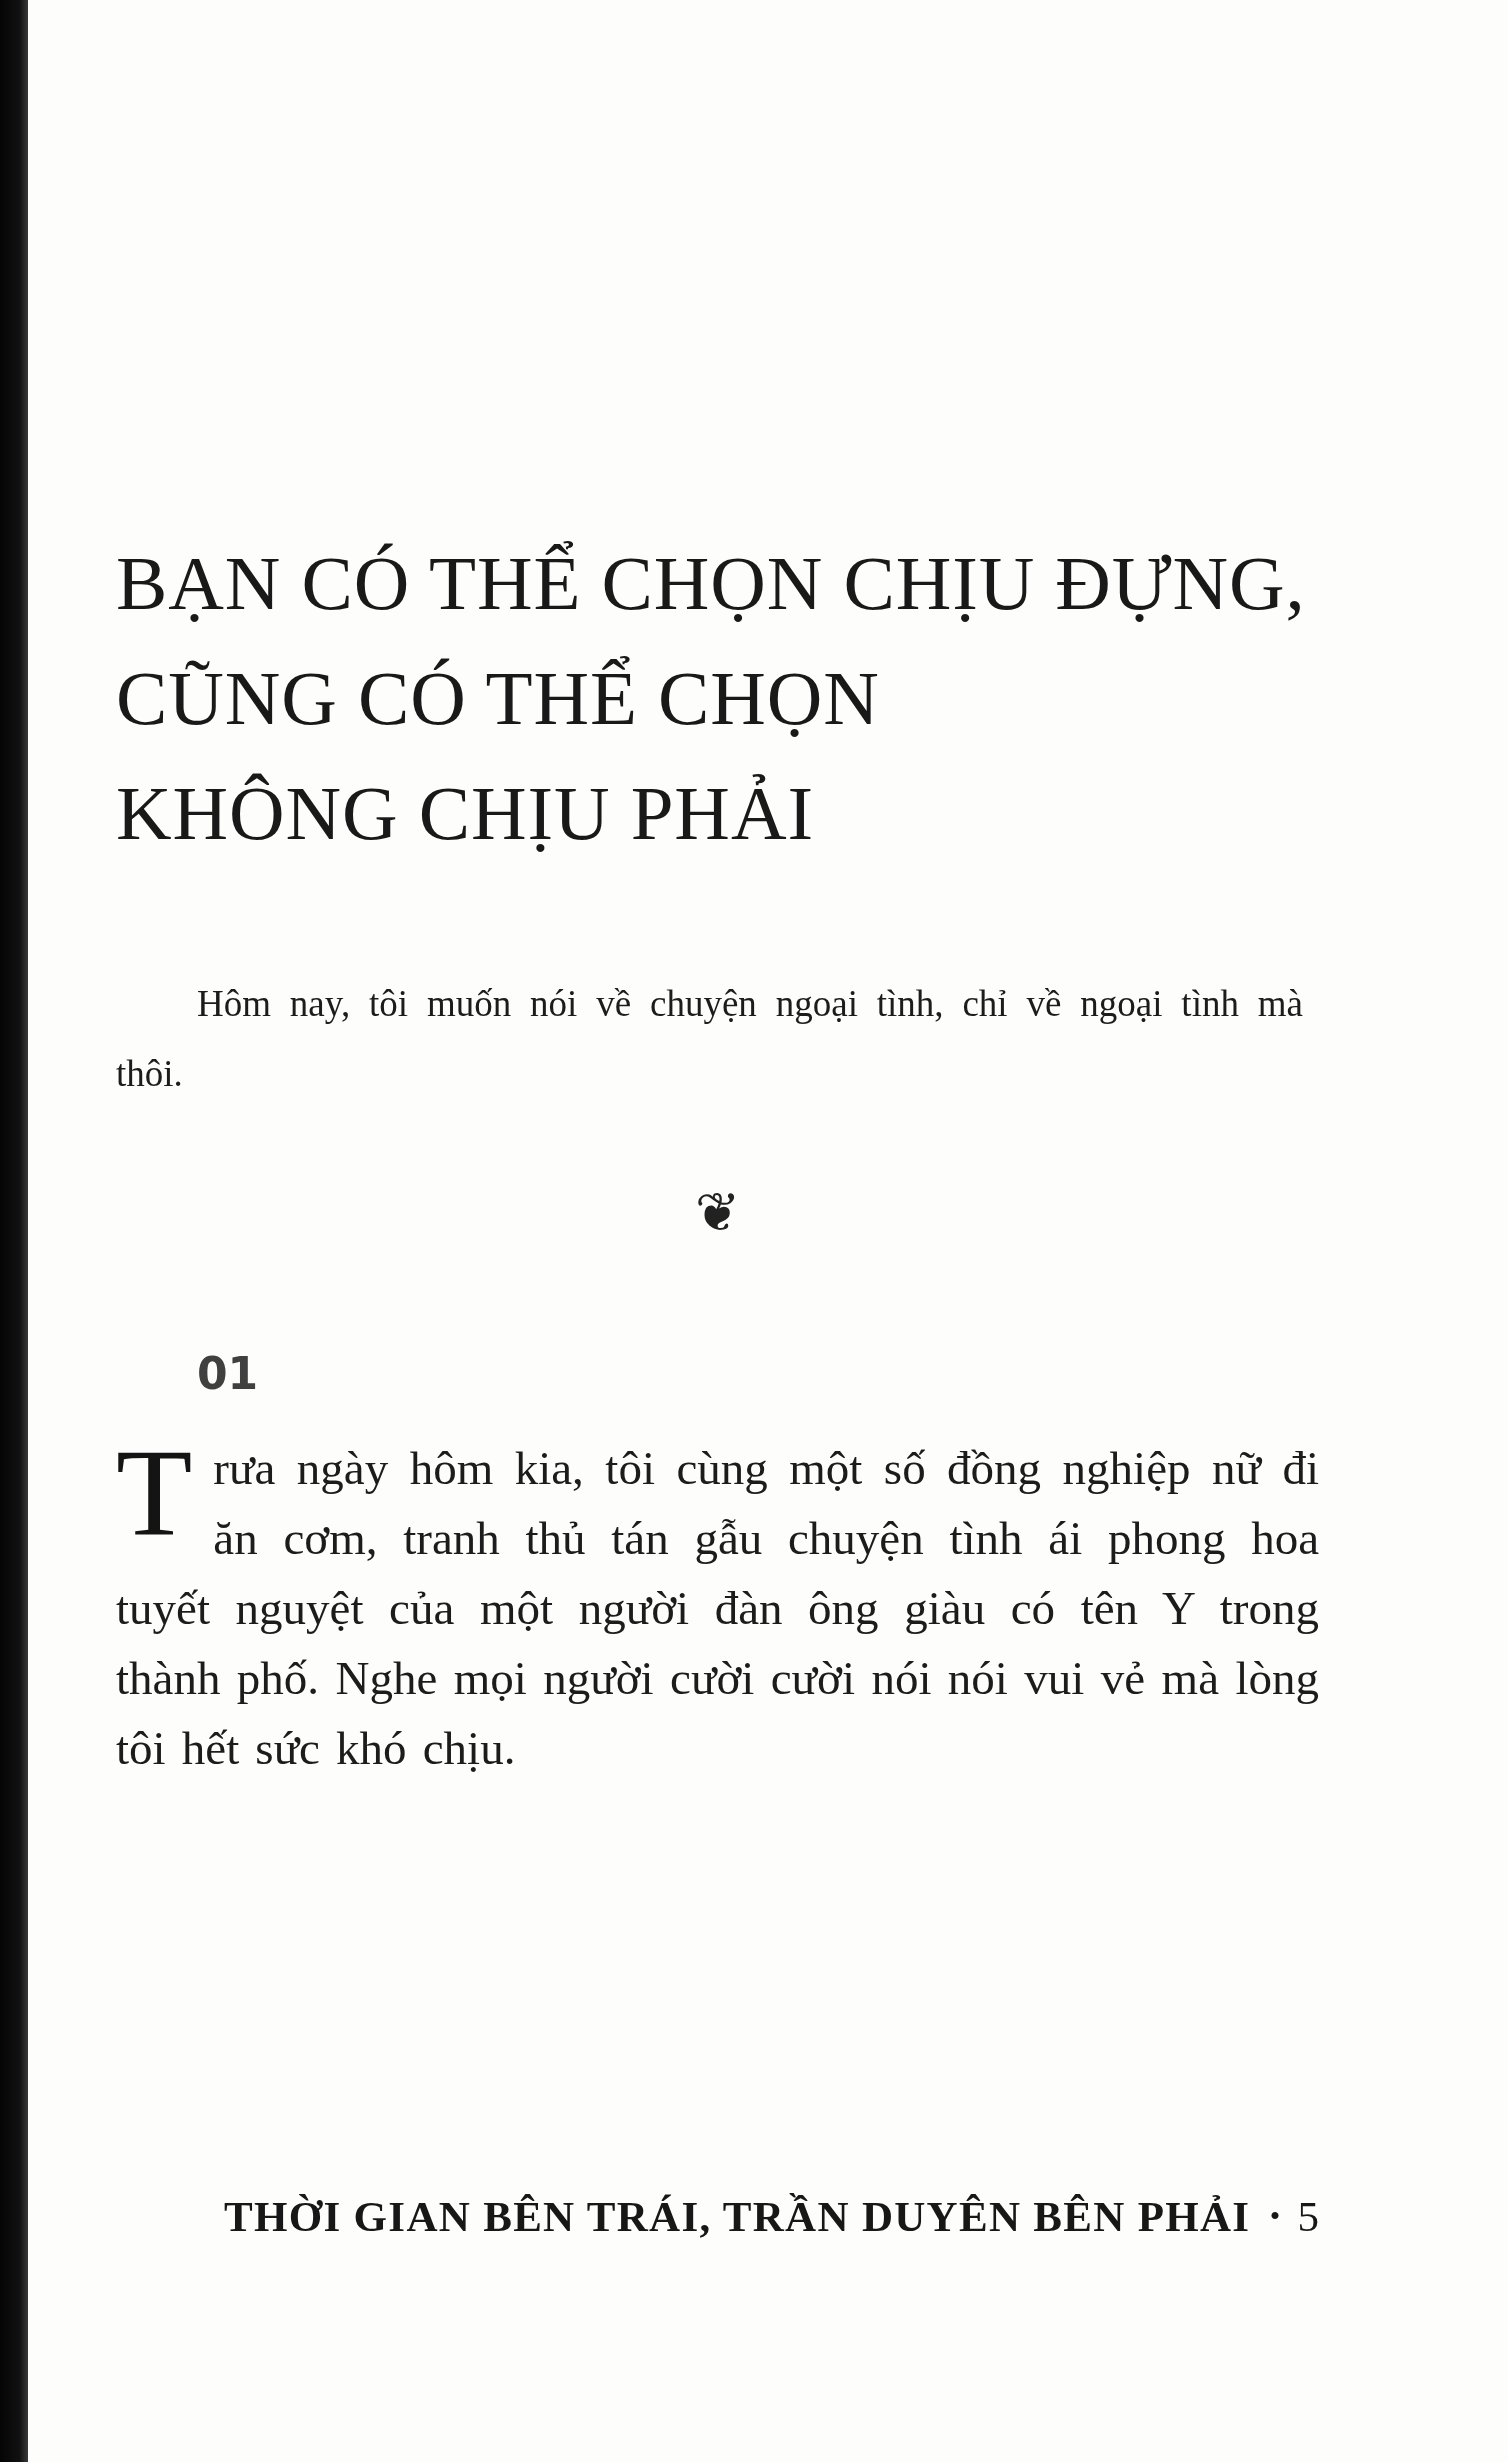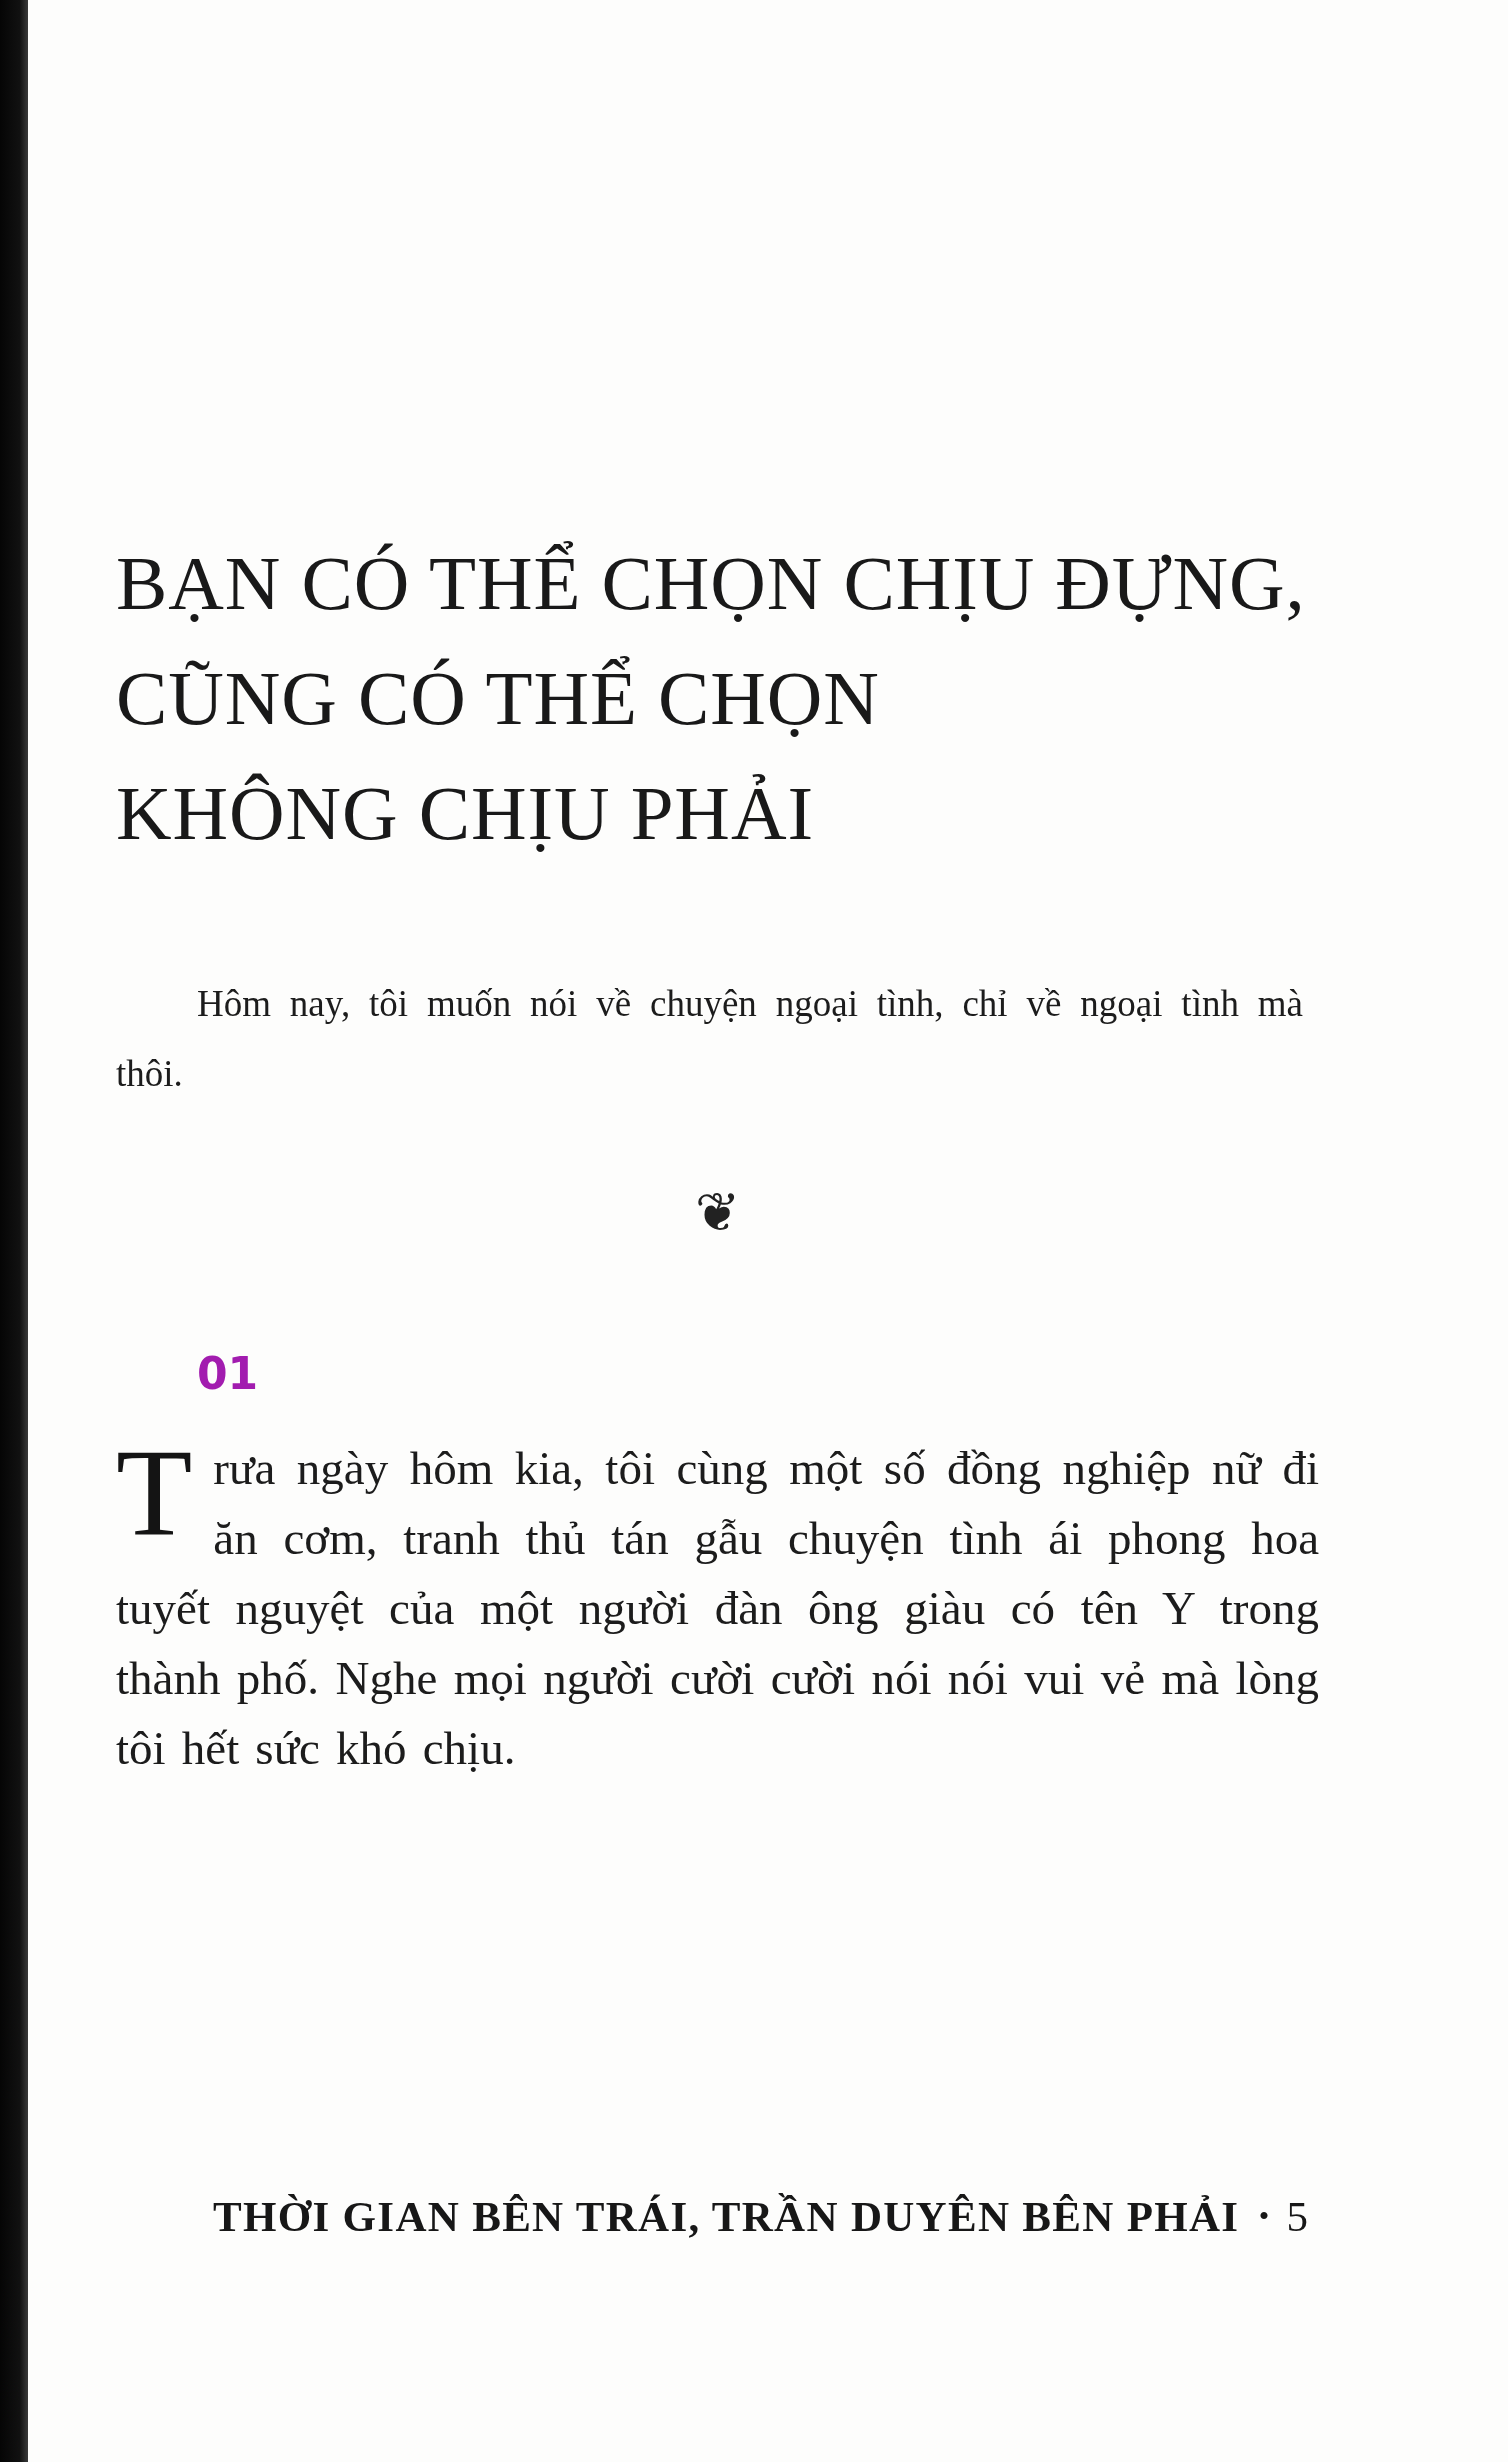--- a/index.html
+++ b/index.html
@@ -58,21 +58,21 @@
     line-height: 54px;
     color: #222;
     font-family: "DejaVu Sans", sans-serif;
   }
   .section-number {
     margin: 112px 0 0 81px;
     font-family: "DejaVu Sans", sans-serif;
     font-weight: 700;
     font-size: 44px;
     line-height: 44px;
-    color: #a21caf;
+    color: #404040;
   }
   .body-para {
     margin: 0;
     font-size: 47px;
     line-height: 70px;
     text-align: justify;
     word-spacing: 4.4px;
   }
   .dropcap-para { margin-top: 37px; }
   .dropcap {
@@ -83,21 +83,21 @@
     color: #141414;
   }
   .second-para {
     margin-top: 65px;
     text-indent: 81px;
   }
   .page-footer {
     position: absolute;
     top: 2191px;
     left: 116px;
-    right: 200px;
+    right: 189px;
     text-align: right;
     font-size: 43px;
     line-height: 49px;
     font-weight: 700;
     letter-spacing: 1.3px;
     color: #171717;
     white-space: nowrap;
   }
   .footer-sep {
     display: inline-block;

